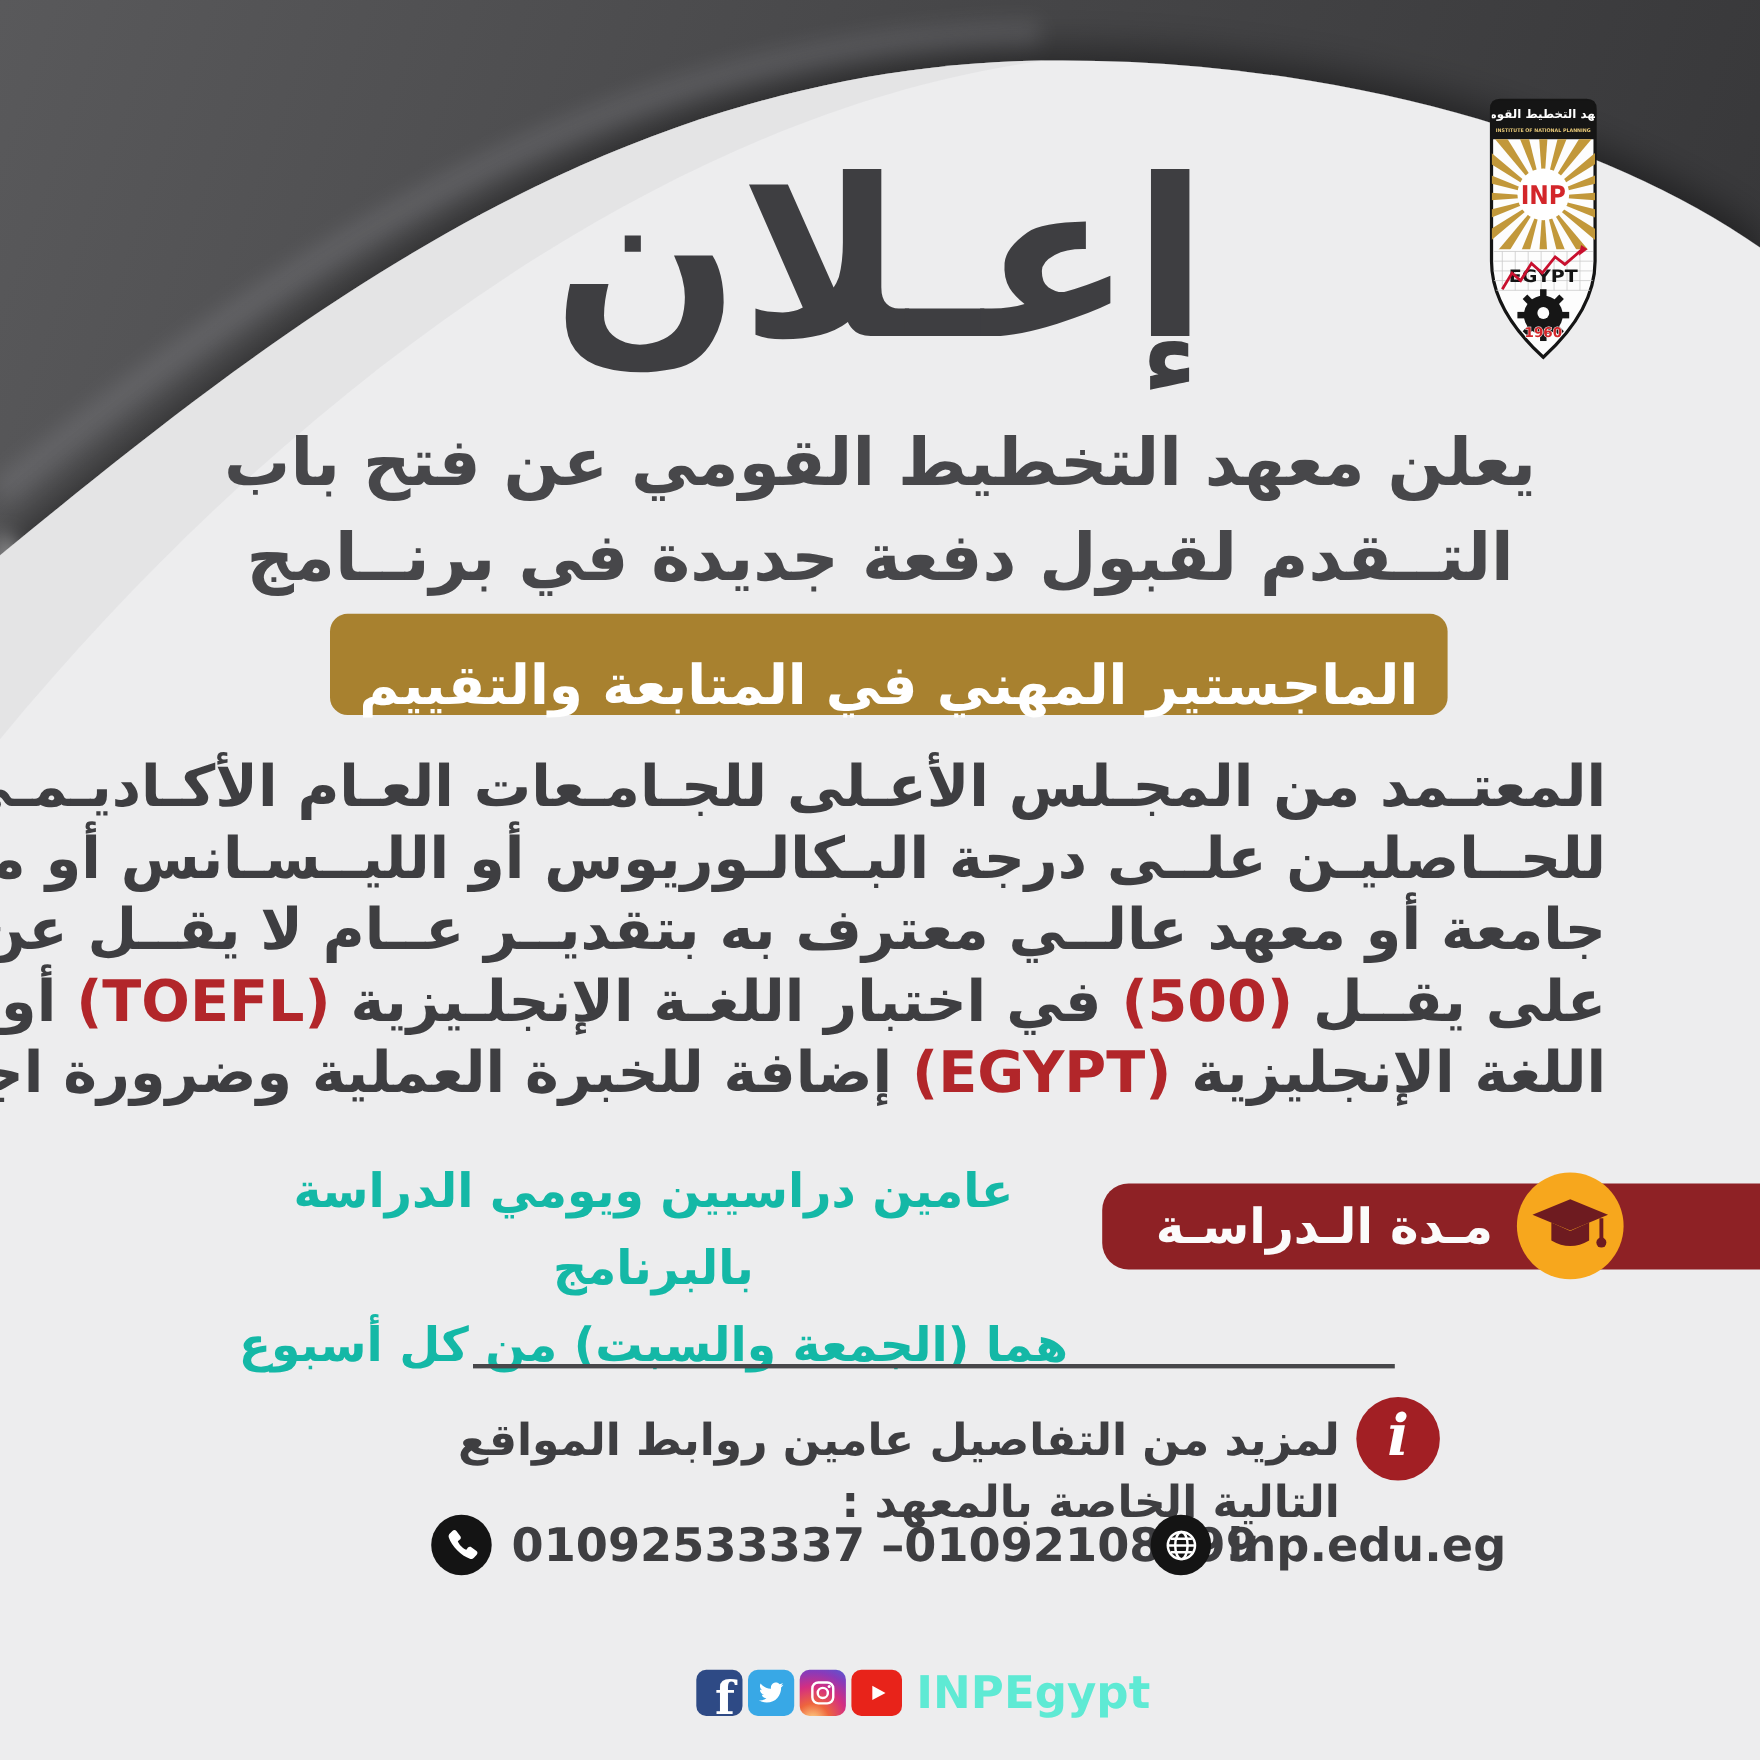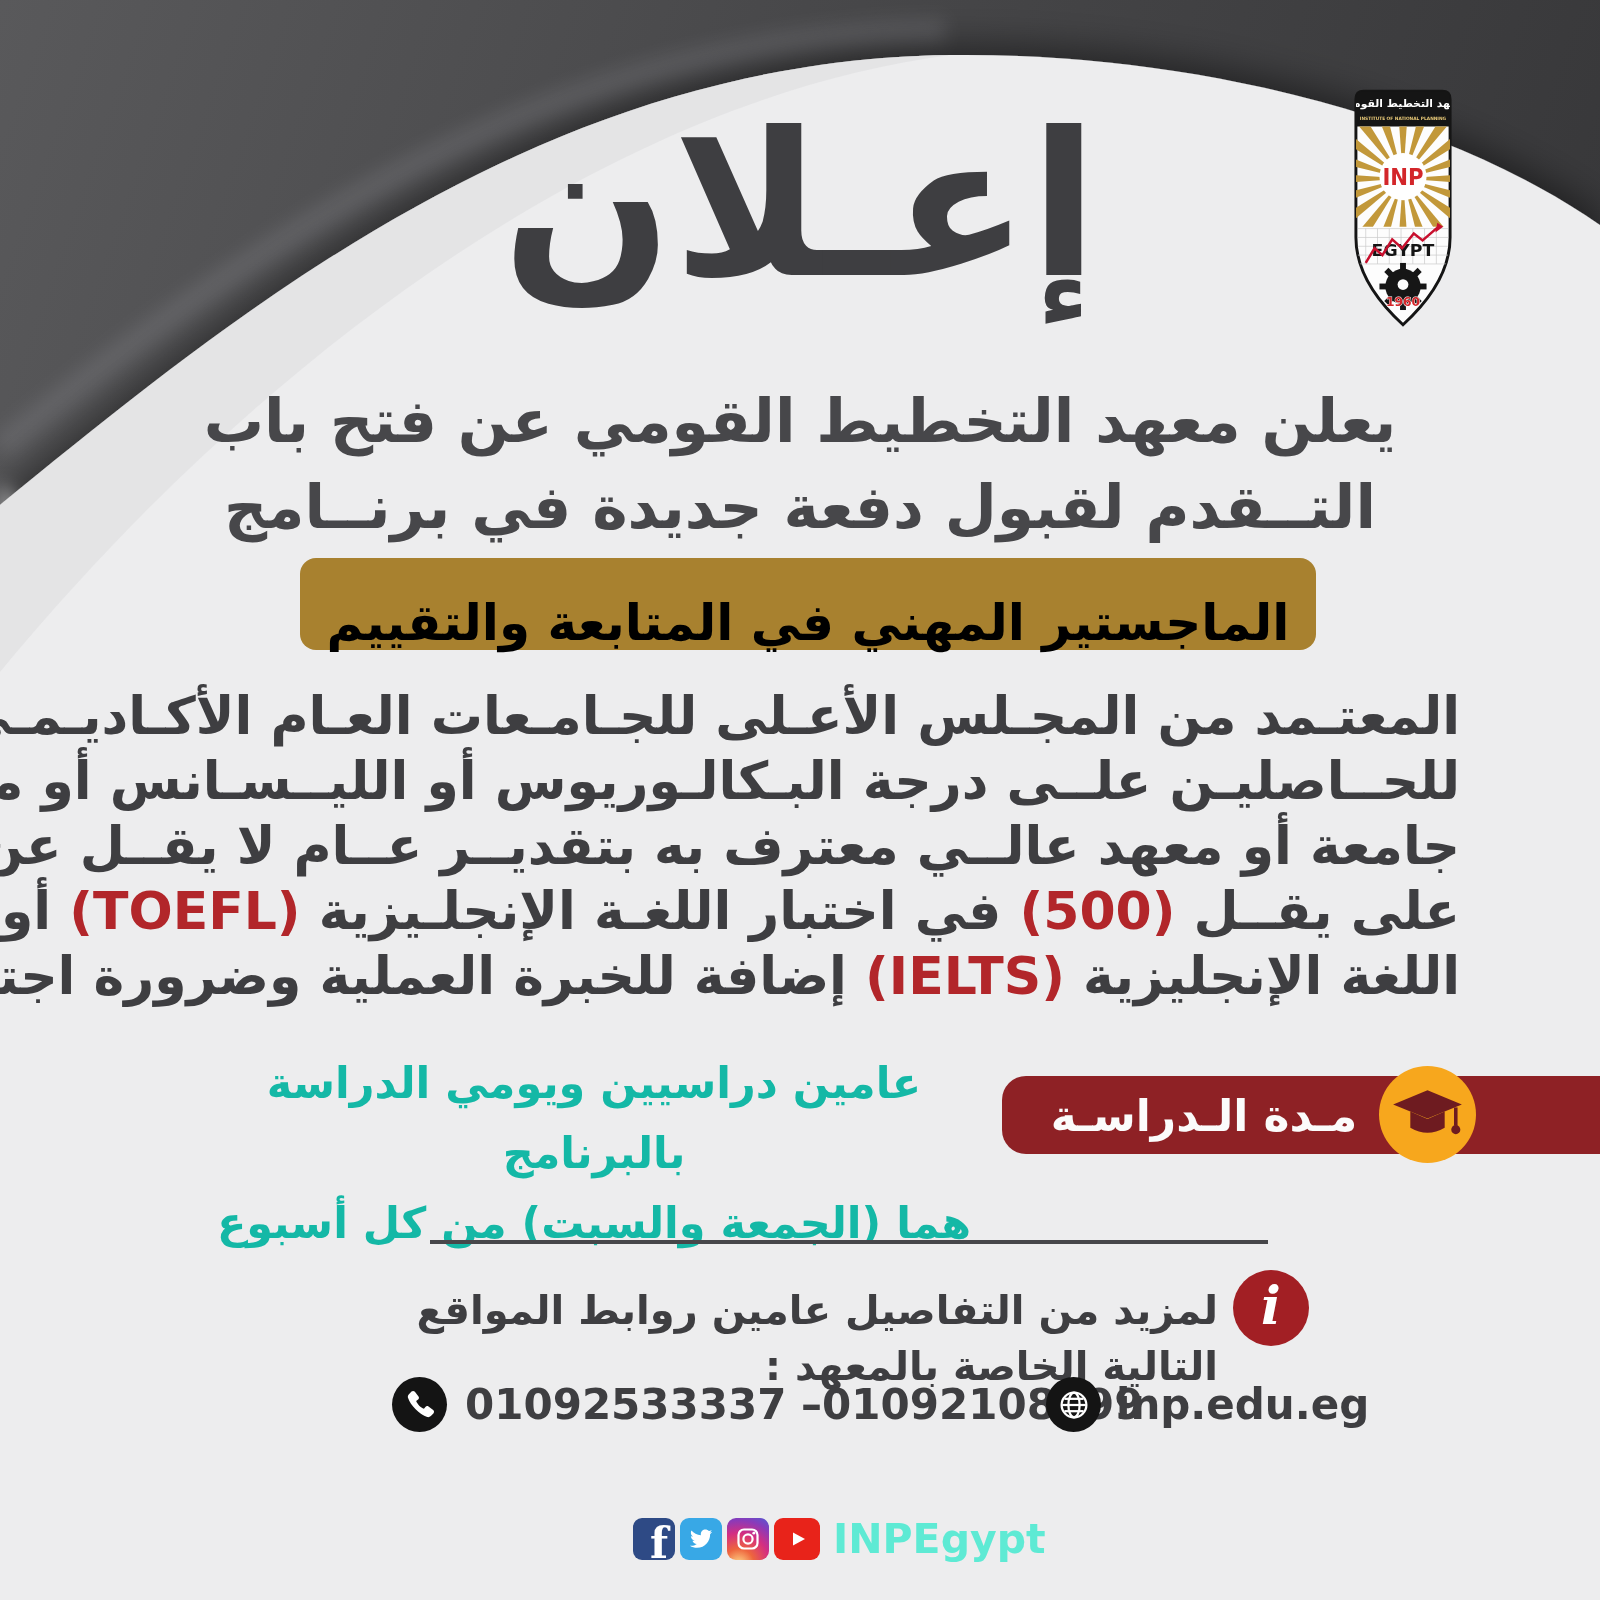--- a/index.html
+++ b/index.html
@@ -4,29 +4,29 @@
 <style>
   html,body{margin:0;padding:0;background:#3f3f41;}
   .canvas{position:relative;width:1600px;height:1600px;overflow:hidden;
           font-family:"DejaVu Sans",sans-serif;background:#454547;}
   .bg{position:absolute;left:0;top:0;width:1600px;height:1600px;}
 
   
   .logo{position:absolute;left:1352px;top:86px;width:102px;height:246px;}
 
   
-  .title{position:absolute;left:0;right:0;top:81px;margin:0;text-align:center;
+  .title{position:absolute;left:0;right:0;top:112px;margin:0;text-align:center;
          direction:rtl;font-size:200px;line-height:1.25;font-weight:bold;color:#3E3E41;}
   .subtitle{position:absolute;left:0;right:0;top:378px;text-align:center;direction:rtl;
             font-size:60px;line-height:86px;font-weight:bold;color:#47474A;}
 
   .gold-banner{position:absolute;left:300px;top:558px;width:1016px;height:92px;
                background:#A8812F;border-radius:16px;display:flex;align-items:center;
                justify-content:center;direction:rtl;}
-  .gold-banner span{color:#000000;font-size:50px;font-weight:bold;margin-top:37px;}
+  .gold-banner span{color:#ffffff;font-size:50px;font-weight:bold;margin-top:37px;}
 
   
   .body-text{position:absolute;left:156px;top:684px;width:1304px;direction:rtl;
              color:#3E3E41;font-size:52px;font-weight:bold;}
   .body-line{height:65px;line-height:65px;text-align:justify;text-align-last:justify;white-space:nowrap;}
   .body-line .red{color:#B2262A;}
 
   
   .duration-text{position:absolute;left:210px;top:1048px;width:768px;direction:rtl;
                  text-align:center;color:#14b8a6;font-size:43px;font-weight:bold;line-height:70px;}
@@ -179,21 +179,21 @@
 
   <div class="gold-banner">
     <span>الماجستير المهني في المتابعة والتقييم</span>
   </div>
 
   <div class="body-text">
     <div class="body-line"><span>المعتـمد من المجـلس الأعـلى للجـامـعات العـام الأكـاديـمـى </span><span class="red">2024/2023</span></div>
     <div class="body-line"><span>للحــاصليـن علــى درجة البـكالـوريوس أو الليــسـانس أو ما يعادلــهمـا مــن</span></div>
     <div class="body-line"><span>جامعة أو معهد عالــي معترف به بتقديــر عــام لا يقــل عن (جيـد) مع الحصول</span></div>
     <div class="body-line"><span>على يقــل </span><span class="red">(500)</span><span> في اختبار اللغـة الإنجلـيزية </span><span class="red">(TOEFL)</span><span> أو درجة </span><span class="red">(6)</span><span> في اخـتـبار</span></div>
-    <div class="body-line"><span>اللغة الإنجليزية </span><span class="red">(IELTS)</span><span> إضافة للخبرة العملية وضرورة اجتياز المقابلة الشخصية.</span></div>
+    <div class="body-line"><span>اللغة الإنجليزية </span><span class="red">(EGYPT)</span><span> إضافة للخبرة العملية وضرورة اجتياز المقابلة الشخصية.</span></div>
   </div>
 
   <div class="duration-text">
     <div>عامين دراسيين ويومي الدراسة بالبرنامج</div>
     <div>هما (الجمعة والسبت) من كل أسبوع</div>
   </div>
   <div class="red-banner">
     <span>مـدة الـدراسـة</span>
   </div>
   <div class="orange-circle">

